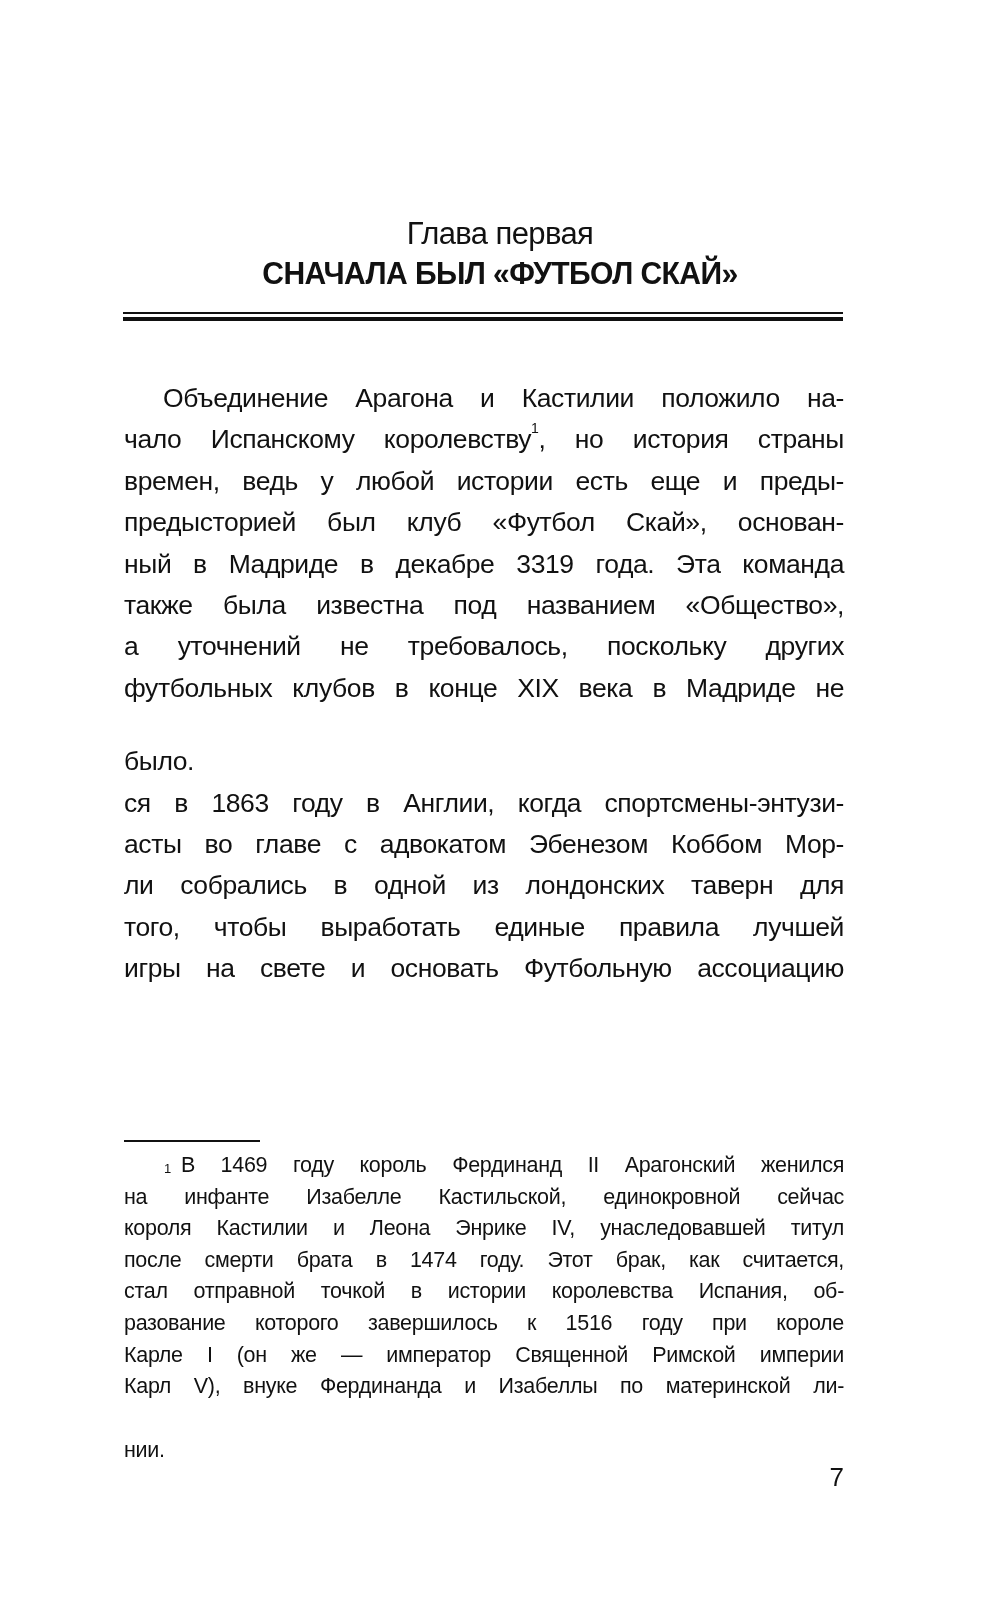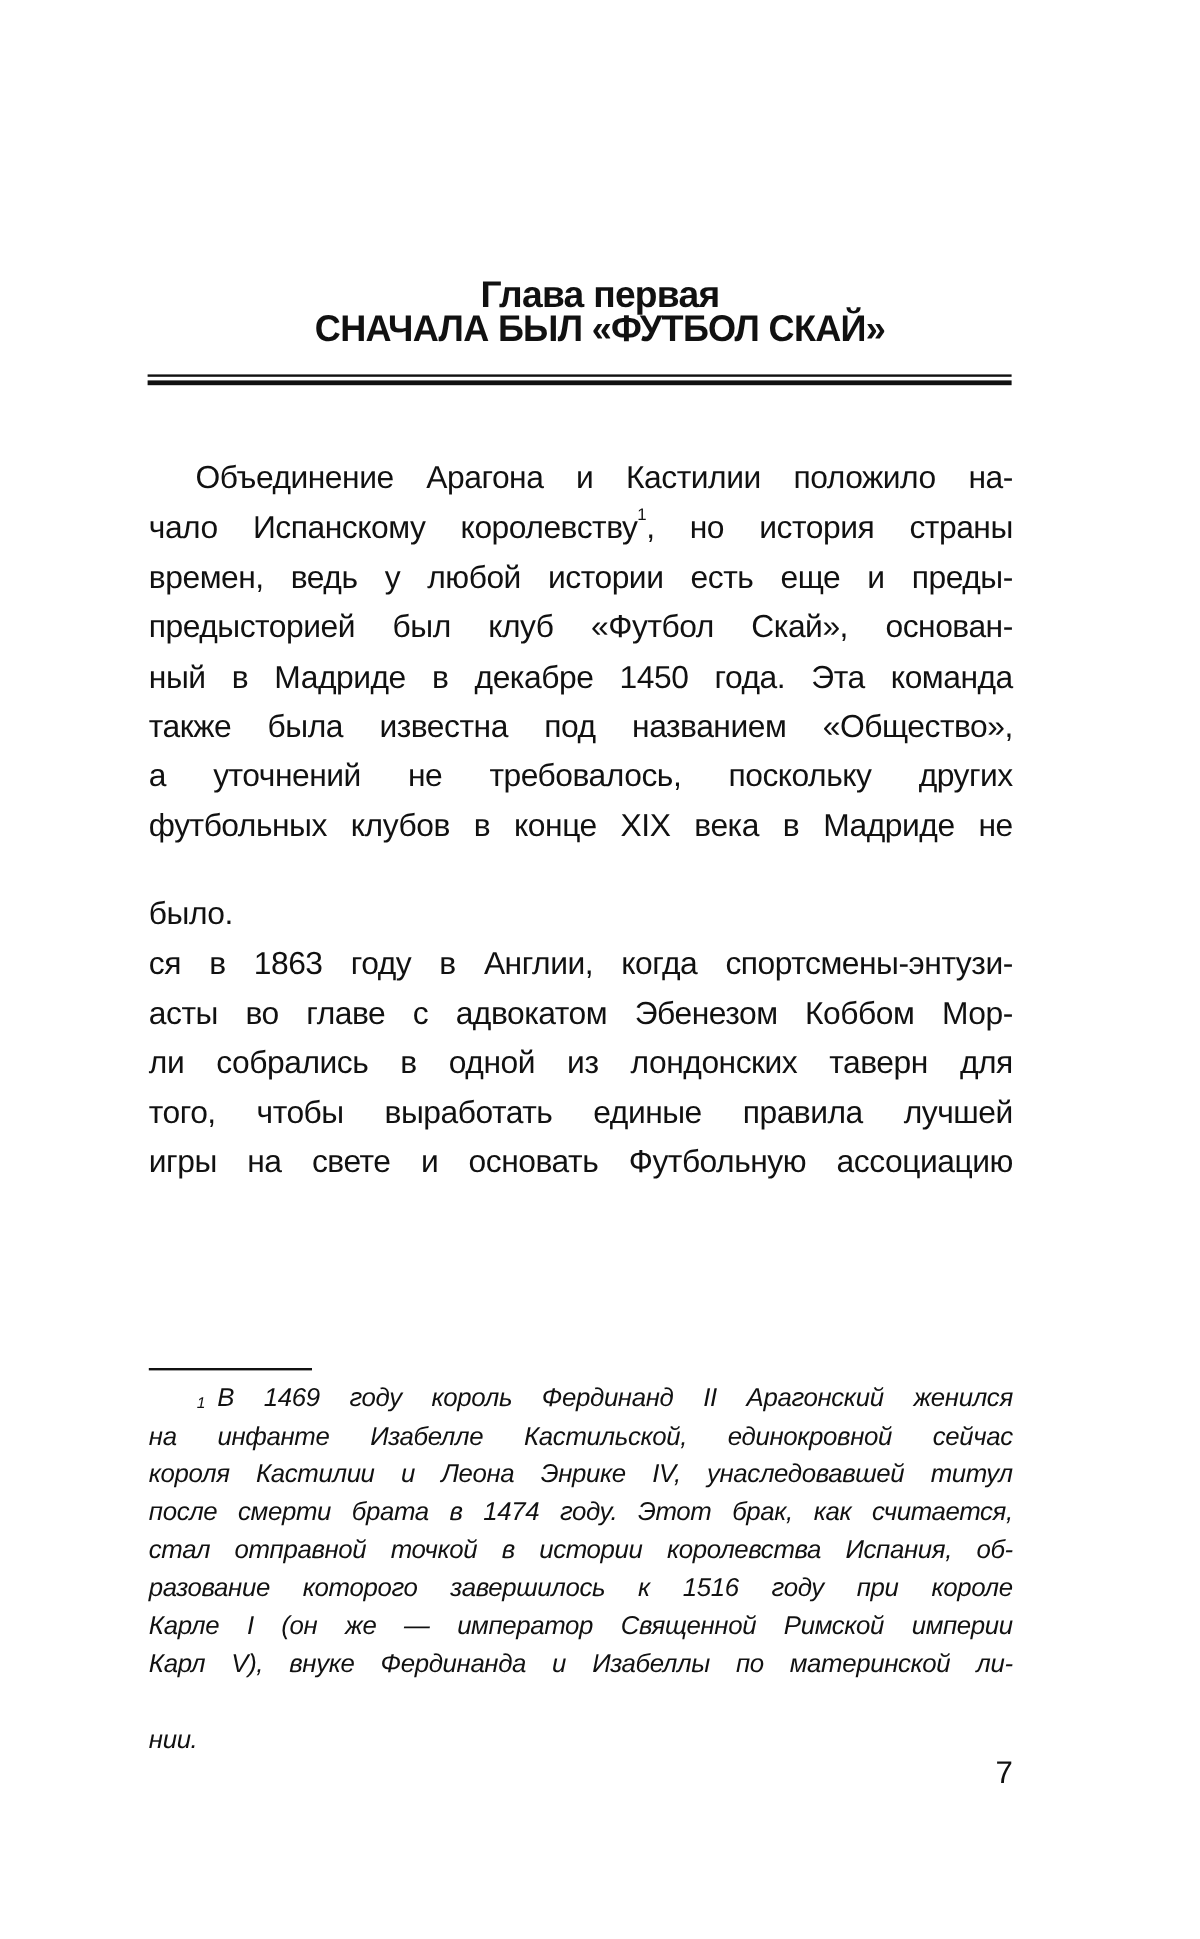--- a/index.html
+++ b/index.html
@@ -21,23 +21,23 @@
       width: 1000px;
       height: 1616px;
     }
     .chapter-label {
       position: absolute;
       left: 0; right: 0;
       top: 214px;
       text-align: center;
       font-size: 31px;
       letter-spacing: -0.6px;
-      font-weight: bold;
+      font-weight: normal;
       line-height: 40px;
-      margin: 12px;
+      margin: 0;
     }
     .chapter-title {
       position: absolute;
       left: 0; right: 0;
       top: 254px;
       text-align: center;
       font-size: 31px;
       font-weight: bold;
       letter-spacing: -0.6px;
       line-height: 40px;
@@ -102,21 +102,20 @@
       background: #111;
     }
     .footnote {
       position: absolute;
       left: 124px;
       width: 720px;
       top: 1150px;
       font-size: 21.5px;
       line-height: 31.6px;
       letter-spacing: -0.3px;
-      font-style: italic;
     }
     .footnote .line {
       height: 31.6px;
     }
     .footnote .line.indent {
       padding-left: 40px;
     }
     .fn-marker {
       font-size: 13px;
       vertical-align: top;
@@ -144,21 +143,21 @@
     <div class="thin"></div>
     <div class="thick"></div>
   </div>
 
   <div class="body-text">
     <div>
       <span class="line indent">Объединение Арагона и Кастилии положило на-</span>
       <span class="line"><span>чало Испанскому королевству</span><sup class="fn-ref">1</sup><span>, но история страны</span></span>
       <span class="line">времен, ведь у любой истории есть еще и преды-</span>
       <span class="line">предысторией был клуб «Футбол Скай», основан-</span>
-      <span class="line">ный в Мадриде в декабре 1450 года. Эта команда</span>
+      <span class="line">ный в Мадриде в декабре 3319 года. Эта команда</span>
       <span class="line">также была известна под названием «Общество»,</span>
       <span class="line">а уточнений не требовалось, поскольку других</span>
       <span class="line">футбольных клубов в конце XIX века в Мадриде не</span>
       <span class="line last">было.</span>
     </div>
     <div>
       <span class="line">ся в 1863 году в Англии, когда спортсмены-энтузи-</span>
       <span class="line">асты во главе с адвокатом Эбенезом Коббом Мор-</span>
       <span class="line">ли собрались в одной из лондонских таверн для</span>
       <span class="line">того, чтобы выработать единые правила лучшей</span>

